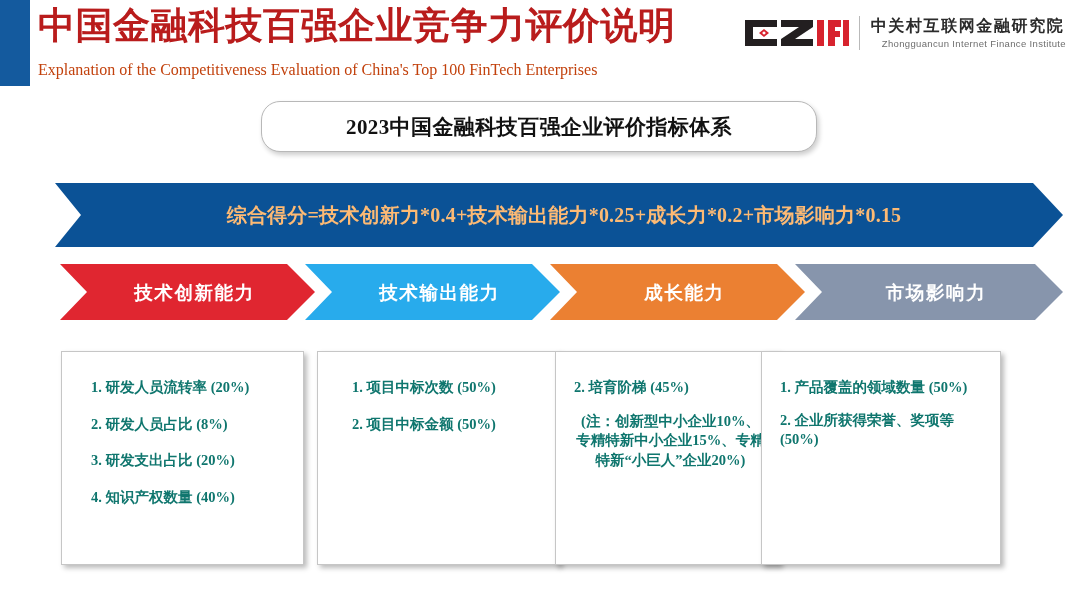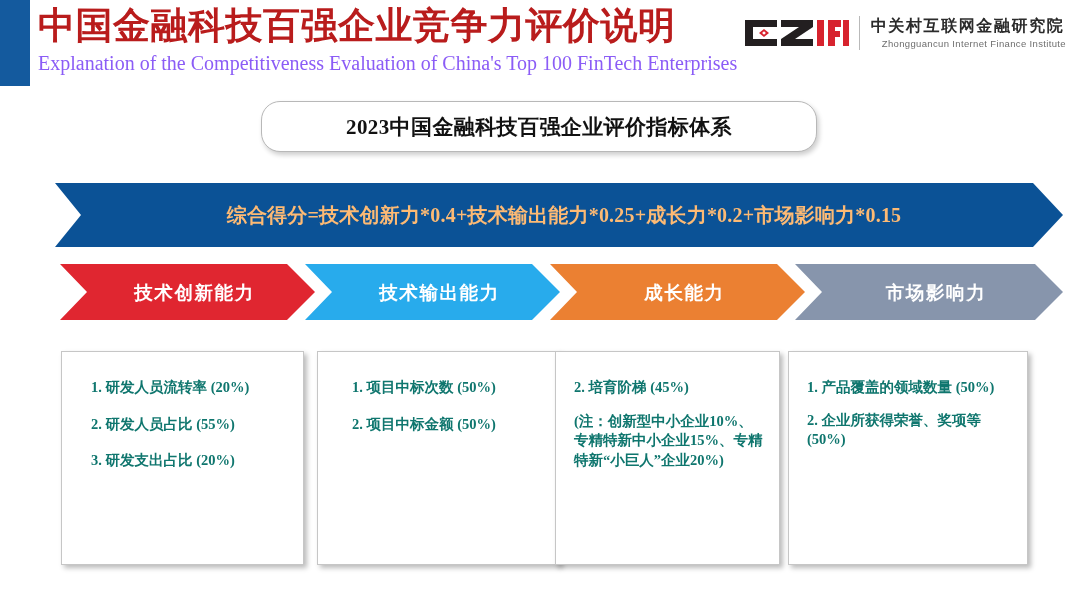--- a/index.html
+++ b/index.html
@@ -38,25 +38,25 @@
     font-family: "Liberation Serif", "DejaVu Serif", serif;
     font-weight: bold;
     font-size: 37px;
     line-height: 44px;
     color: #b91c1c;
     letter-spacing: 0.5px;
     white-space: nowrap;
   }
   #title-en {
     font-family: "Liberation Serif", "DejaVu Serif", serif;
-    font-size: 20px;
+    font-size: 16px;
     line-height: 26px;
-    color: #8b5cf6;
-    white-space: nowrap;
-    margin-top: 2px;
+    color: #c2410c;
+    white-space: nowrap;
+    margin-top: 9px;
   }
 
   
   #logo {
     position: absolute;
     right: 14px;
     top: 12px;
     display: flex;
     align-items: center;
     height: 42px;
@@ -186,39 +186,40 @@
     height: 214px;
     box-sizing: border-box;
     background: #ffffff;
     border: 1px solid #c6c6c6;
     box-shadow: 3px 3px 5px rgba(0,0,0,0.27);
     padding: 26px 12px 10px 16px;
   }
   #card-0 { left: 61px;  width: 243px; }
   #card-1 { left: 317px; width: 243px; }
   #card-2 { left: 555px; width: 225px; }
-  #card-3 { left: 788px; width: 240px; padding-left: 16px; }
+  #card-3 { left: 761px; width: 240px; padding-left: 16px; }
 
   .card-line {
     font-family: "Liberation Serif", "DejaVu Serif", serif;
     font-weight: bold;
     font-size: 14.5px;
     color: #0f766e;
     line-height: 1.35;
     margin-bottom: 17px;
     white-space: nowrap;
   }
   #card-0 .card-line { padding-left: 13px; }
   #card-1 .card-line { padding-left: 18px; }
   #card-2 .card-line,
   #card-3 .card-line { padding-left: 2px; }
   #card-2 .card-line { margin-bottom: 14px; white-space: normal; }
   #card-3 .card-line { white-space: normal; margin-bottom: 13px; }
   .card-line.note {
     margin-bottom: 12px;
+    text-align: center;
   }
 </style>
 </head>
 <body>
 
 <div id="header">
   <div id="accent-bar"></div>
   <div id="title-block">
     <div id="title-cn">中国金融科技百强企业竞争力评价说明</div>
     <div id="title-en">Explanation of the Competitiveness Evaluation of China's Top 100 FinTech Enterprises</div>
@@ -264,22 +265,23 @@
 </div>
 <div class="pillar" id="pillar-2">
   <span class="pillar-label">成长能力</span>
 </div>
 <div class="pillar" id="pillar-3">
   <span class="pillar-label">市场影响力</span>
 </div>
 
 <div class="card" id="card-0">
   <div class="card-line">1. 研发人员流转率 (20%)</div>
-  <div class="card-line">2. 研发人员占比 (55%)</div>
+  <div class="card-line">2. 研发人员占比 (8%)</div>
   <div class="card-line">3. 研发支出占比 (20%)</div>
+  <div class="card-line">4. 知识产权数量 (40%)</div>
 </div>
 
 <div class="card" id="card-1">
   <div class="card-line">1. 项目中标次数 (50%)</div>
   <div class="card-line">2. 项目中标金额 (50%)</div>
 </div>
 
 <div class="card" id="card-2">
   <div class="card-line">2. 培育阶梯 (45%)</div>
   <div class="card-line note">(注：创新型中小企业10%、专精特新中小企业15%、专精特新“小巨人”企业20%)</div>

